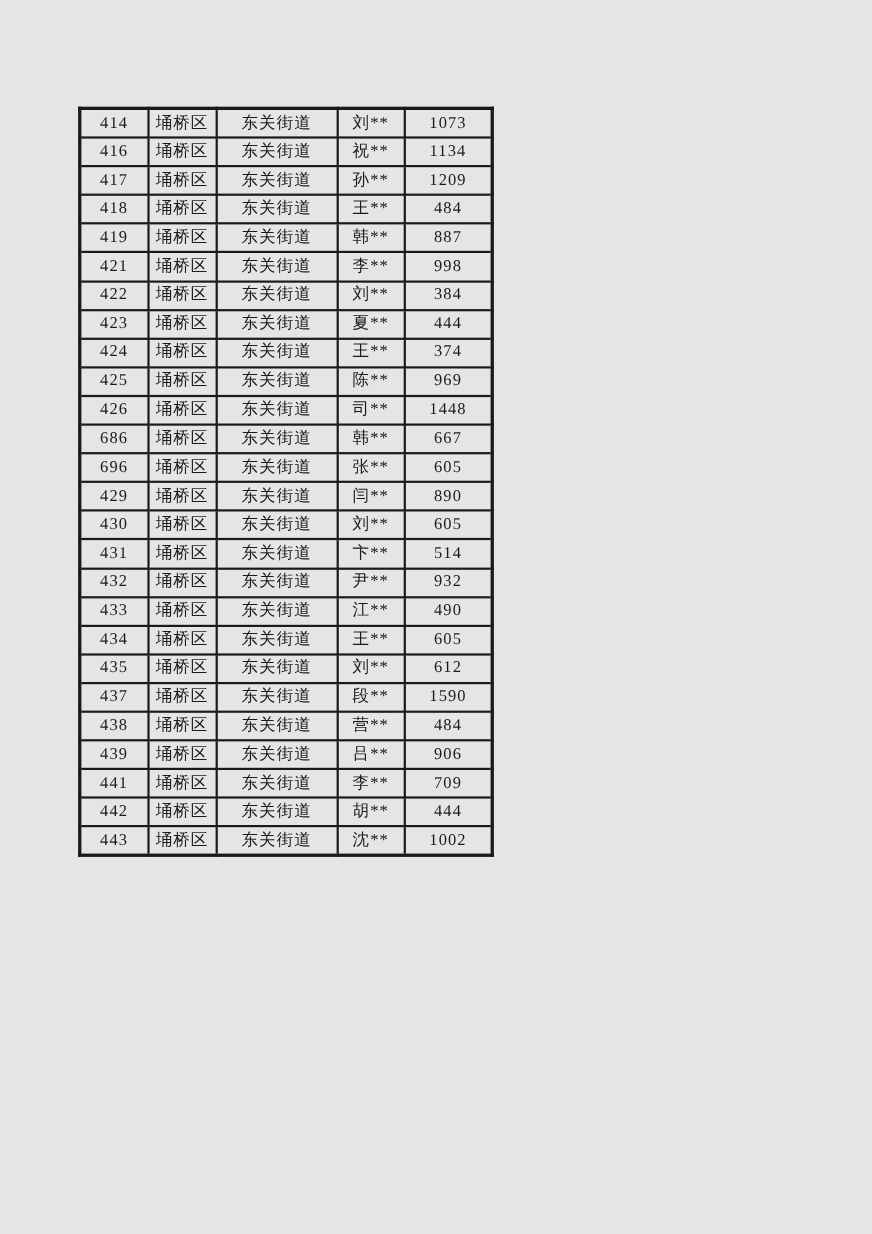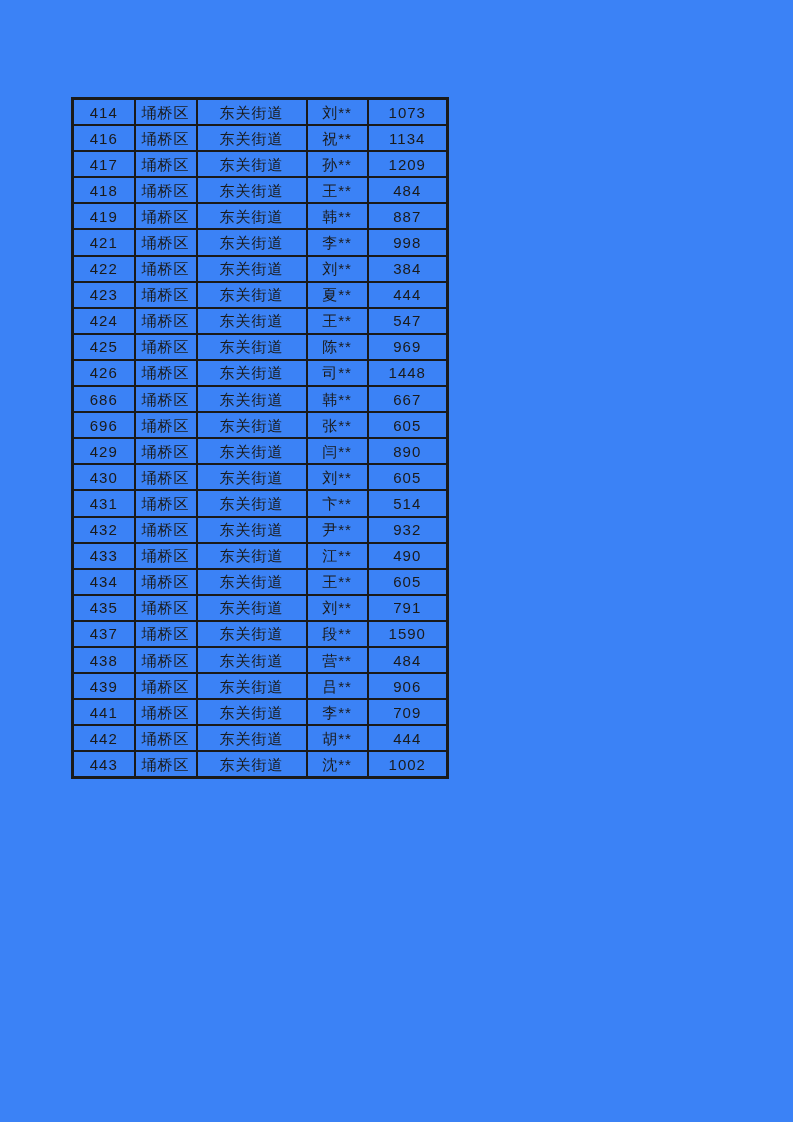--- a/index.html
+++ b/index.html
@@ -5,23 +5,23 @@
   html, body {
     margin: 0;
     padding: 0;
     background: #888;
   }
   .page {
     position: relative;
     width: 793px;
     height: 1122px;
     margin: 0 auto;
-    background: #3b82f6;
+    background: #e5e5e5;
     overflow: hidden;
-    font-family: Liberation Sans, sans-serif;
+    font-family: Liberation Serif, serif;
     color: #1a1a1a;
   }
   .doc-table {
     position: absolute;
     left: 71px;
     top: 97px;
     border-collapse: collapse;
     table-layout: fixed;
     border: 3px solid #1a1a1a;
   }
@@ -110,21 +110,21 @@
           <td>埇桥区</td>
           <td>东关街道</td>
           <td>夏**</td>
           <td>444</td>
         </tr>
         <tr>
           <td>424</td>
           <td>埇桥区</td>
           <td>东关街道</td>
           <td>王**</td>
-          <td>547</td>
+          <td>374</td>
         </tr>
         <tr>
           <td>425</td>
           <td>埇桥区</td>
           <td>东关街道</td>
           <td>陈**</td>
           <td>969</td>
         </tr>
         <tr>
           <td>426</td>
@@ -187,21 +187,21 @@
           <td>埇桥区</td>
           <td>东关街道</td>
           <td>王**</td>
           <td>605</td>
         </tr>
         <tr>
           <td>435</td>
           <td>埇桥区</td>
           <td>东关街道</td>
           <td>刘**</td>
-          <td>791</td>
+          <td>612</td>
         </tr>
         <tr>
           <td>437</td>
           <td>埇桥区</td>
           <td>东关街道</td>
           <td>段**</td>
           <td>1590</td>
         </tr>
         <tr>
           <td>438</td>

